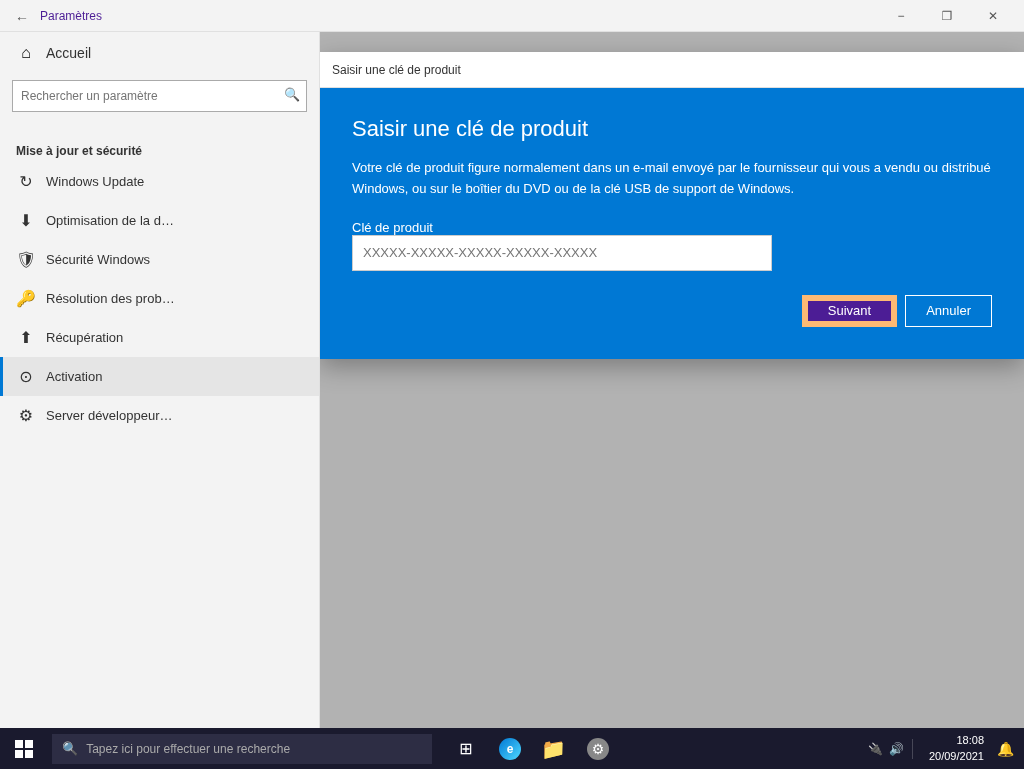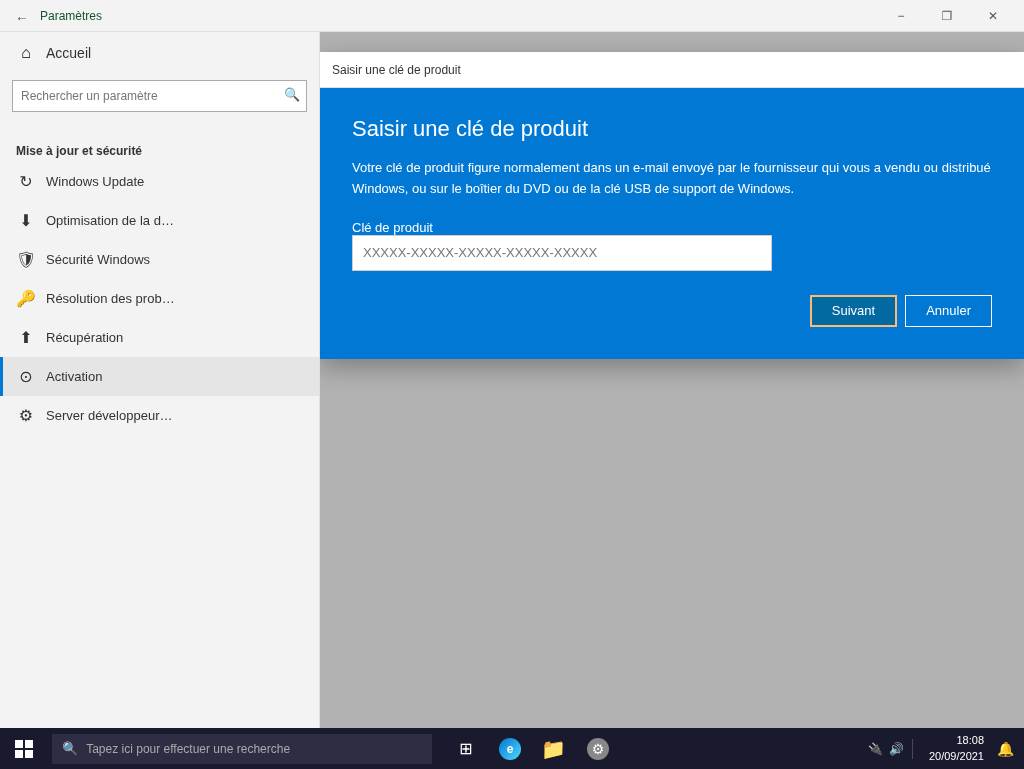--- a/index.html
+++ b/index.html
@@ -4,21 +4,21 @@
   <style>
     * { margin: 0; padding: 0; box-sizing: border-box; }
     body { width: 1024px; height: 769px; overflow: hidden; font-family: 'Segoe UI', Arial, sans-serif; background: #000; position: relative; }
 
     
     .window { width: 1024px; height: 728px; background: #f3f3f3; display: flex; flex-direction: column; position: relative; }
 
     
     .titlebar { height: 32px; background: #f3f3f3; display: flex; align-items: center; padding: 0 8px; border-bottom: 1px solid #e0e0e0; flex-shrink: 0; }
     .titlebar-back { width: 28px; height: 28px; display: flex; align-items: center; justify-content: center; cursor: pointer; color: #555; font-size: 14px; }
-    .titlebar-title { font-size: 12px; color: #14532d; margin-left: 4px; }
+    .titlebar-title { font-size: 12px; color: #4c1d95; margin-left: 4px; }
     .titlebar-controls { margin-left: auto; display: flex; gap: 0; }
     .titlebar-btn { width: 46px; height: 32px; display: flex; align-items: center; justify-content: center; cursor: pointer; font-size: 12px; color: #555; background: transparent; border: none; }
 
     
     .main { display: flex; flex: 1; overflow: hidden; }
 
     
     .sidebar { width: 320px; background: #f3f3f3; border-right: 1px solid #e0e0e0; display: flex; flex-direction: column; flex-shrink: 0; overflow-y: auto; }
     .sidebar-home { display: flex; align-items: center; padding: 12px 16px; cursor: pointer; gap: 10px; }
     .sidebar-home-label { font-size: 14px; color: #333; }
@@ -45,21 +45,21 @@
     .dialog-overlay { position: absolute; top: 0; left: 0; width: 100%; height: 100%; background: rgba(0,0,0,0.3); display: flex; align-items: flex-start; justify-content: center; z-index: 100; padding-top: 20px; }
     .dialog { width: 737px; background: #fff; box-shadow: 0 8px 24px rgba(0,0,0,0.3); display: flex; flex-direction: column; }
     .dialog-titlebar { height: 36px; background: #fff; border-bottom: 1px solid #e0e0e0; display: flex; align-items: center; padding: 0 12px; }
     .dialog-titlebar-title { font-size: 12px; color: #333; }
     .dialog-body { background: #0078d4; padding: 28px 32px 32px 32px; }
     .dialog-heading { font-size: 22px; color: #fff; font-weight: 400; margin-bottom: 16px; }
     .dialog-description { font-size: 13px; color: #ffffff; line-height: 1.6; margin-bottom: 20px; }
     .dialog-label { font-size: 13px; color: #fff; margin-bottom: 0; }
     .dialog-input { width: 420px; height: 36px; border: 1px solid #ccc; padding: 0 10px; font-size: 13px; color: #b91c1c; background: #fff; outline: none; }
     .dialog-buttons { display: flex; justify-content: flex-end; gap: 8px; margin-top: 24px; }
-    .dialog-btn { height: 32px; padding: 0 20px; font-size: 13px; cursor: pointer; border: 2px solid #fdba74; background: #0369a1; color: #fff; }
+    .dialog-btn { height: 32px; padding: 0 20px; font-size: 13px; cursor: pointer; border: 6px solid #fdba74; background: #4c1d95; color: #fff; }
     .dialog-btn.secondary { background: #0078d4; border: 1px solid #fff; color: #fff; }
 
     
     .taskbar { width: 1024px; height: 41px; background: #1a1a2e; display: flex; align-items: center; flex-shrink: 0; position: relative; }
     .taskbar-start { width: 48px; height: 41px; display: flex; align-items: center; justify-content: center; cursor: pointer; }
     .taskbar-search { flex: 1; max-width: 380px; height: 30px; background: #2d2d44; display: flex; align-items: center; padding: 0 10px; gap: 8px; cursor: text; margin: 0 4px; }
     .taskbar-search-icon { color: #aaa; font-size: 13px; }
     .taskbar-search-text { font-size: 12px; color: #aaa; }
     .taskbar-apps { display: flex; align-items: center; gap: 0; margin-left: 8px; }
     .taskbar-app { width: 44px; height: 41px; display: flex; align-items: center; justify-content: center; cursor: pointer; }

